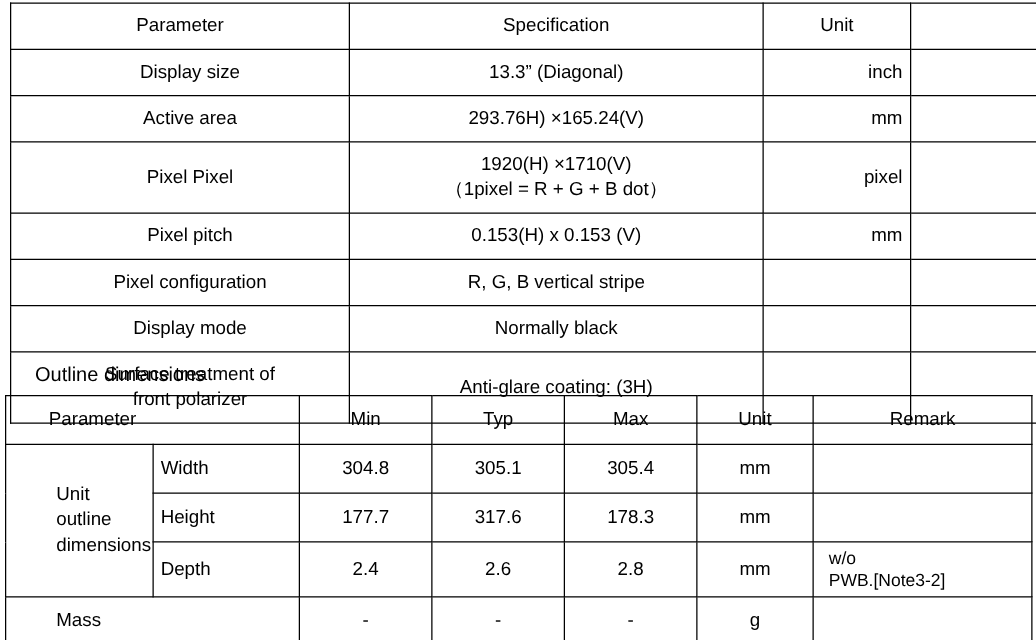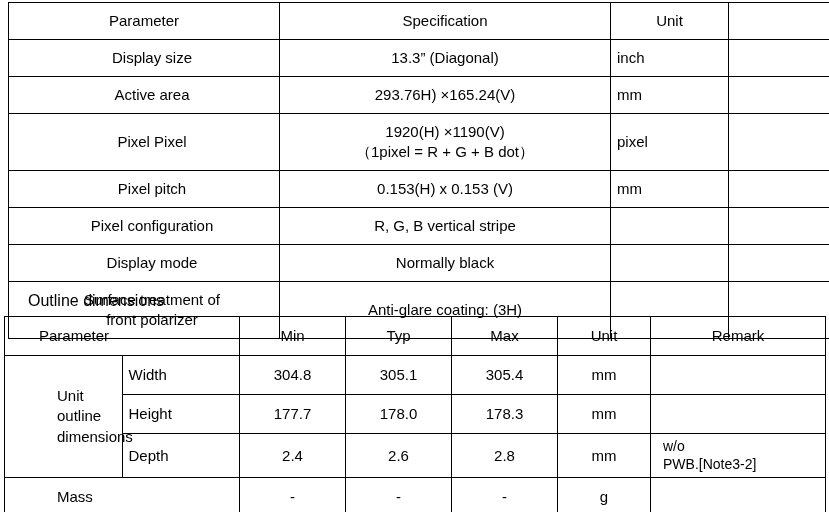--- a/index.html
+++ b/index.html
@@ -46,21 +46,21 @@
     width: 258px;
     padding-left: 22px;
     text-align: center;
   }
   #spec-table .c-spec {
     width: 318px;
     text-align: center;
   }
   #spec-table .c-unit {
     width: 105px;
-    text-align: left;
+    text-align: right;
   }
   #spec-table .c-note {
     width: 130px;
     text-align: right;
     padding-right: 12px;
   }
   #spec-table tr.header .c-param,
   #spec-table tr.header .c-spec,
   #spec-table tr.header .c-unit {
     text-align: center;
@@ -84,21 +84,21 @@
     left: 4px;
     top: 316px;
     width: 822px;
   }
   #outline-table td {
     height: 30px;
   }
   #outline-table .o-param {
     width: 185px;
     text-align: left;
-    padding-left: 52px;
+    padding-left: 40px;
   }
   #outline-table .o-param-head {
     text-align: left;
     padding-left: 34px;
   }
   #outline-table .o-sub {
     width: 118px;
   }
   #outline-table .o-val {
     width: 93px;
@@ -157,21 +157,21 @@
       <tr>
         <td class="c-param">Active area</td>
         <td class="c-spec">293.76H) ×165.24(V)</td>
         <td class="c-unit">mm</td>
         <td class="c-note"></td>
       </tr>
 
       <tr>
         <td class="c-param tall">Pixel Pixel</td>
         <td class="c-spec tall two-line">
-          <div>1920(H) ×1190(V)</div>
+          <div>1920(H) ×1710(V)</div>
           <div>（1pixel = R + G + B dot）</div>
         </td>
         <td class="c-unit tall">pixel</td>
         <td class="c-note tall"></td>
       </tr>
 
       <tr>
         <td class="c-param">Pixel pitch</td>
         <td class="c-spec">0.153(H) x 0.153 (V)</td>
         <td class="c-unit">mm</td>
@@ -226,21 +226,21 @@
         <td class="o-val">304.8</td>
         <td class="o-val">305.1</td>
         <td class="o-val">305.4</td>
         <td class="o-unit">mm</td>
         <td class="o-remark"></td>
       </tr>
 
       <tr>
         <td class="o-sub">Height</td>
         <td class="o-val">177.7</td>
-        <td class="o-val">178.0</td>
+        <td class="o-val">317.6</td>
         <td class="o-val">178.3</td>
         <td class="o-unit">mm</td>
         <td class="o-remark"></td>
       </tr>
 
       <tr>
         <td class="o-sub">Depth</td>
         <td class="o-val">2.4</td>
         <td class="o-val">2.6</td>
         <td class="o-val">2.8</td>

